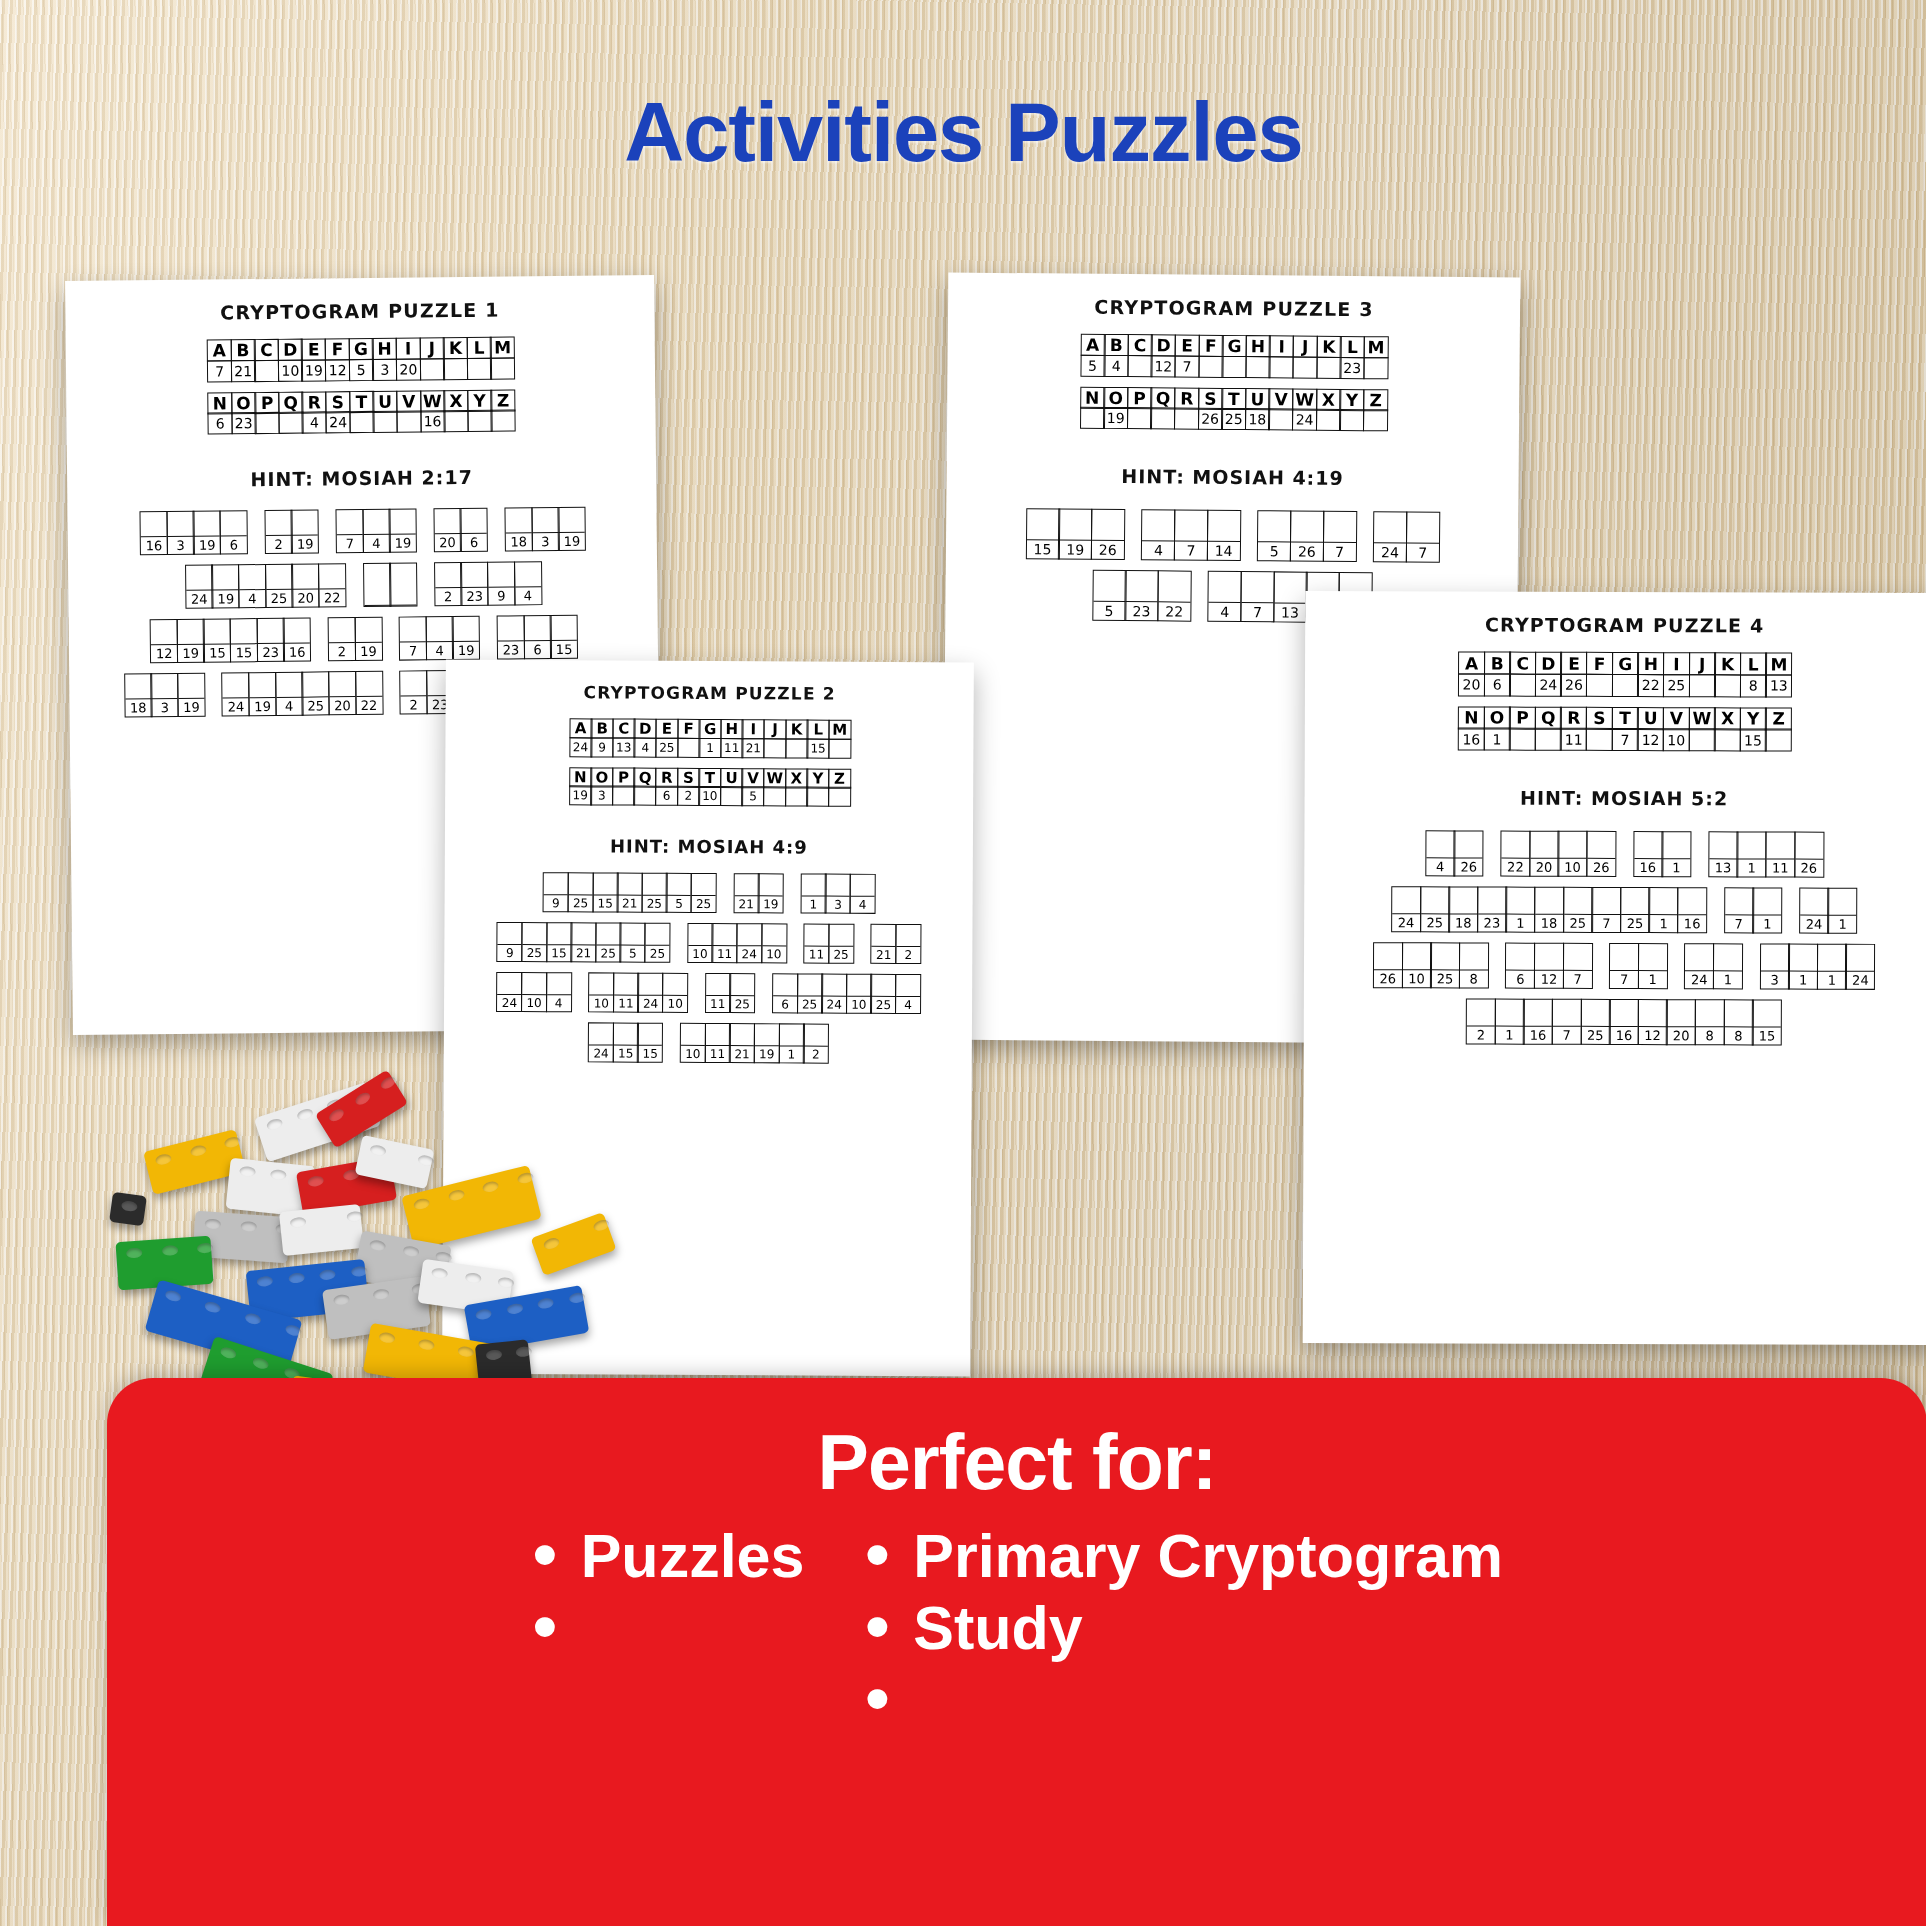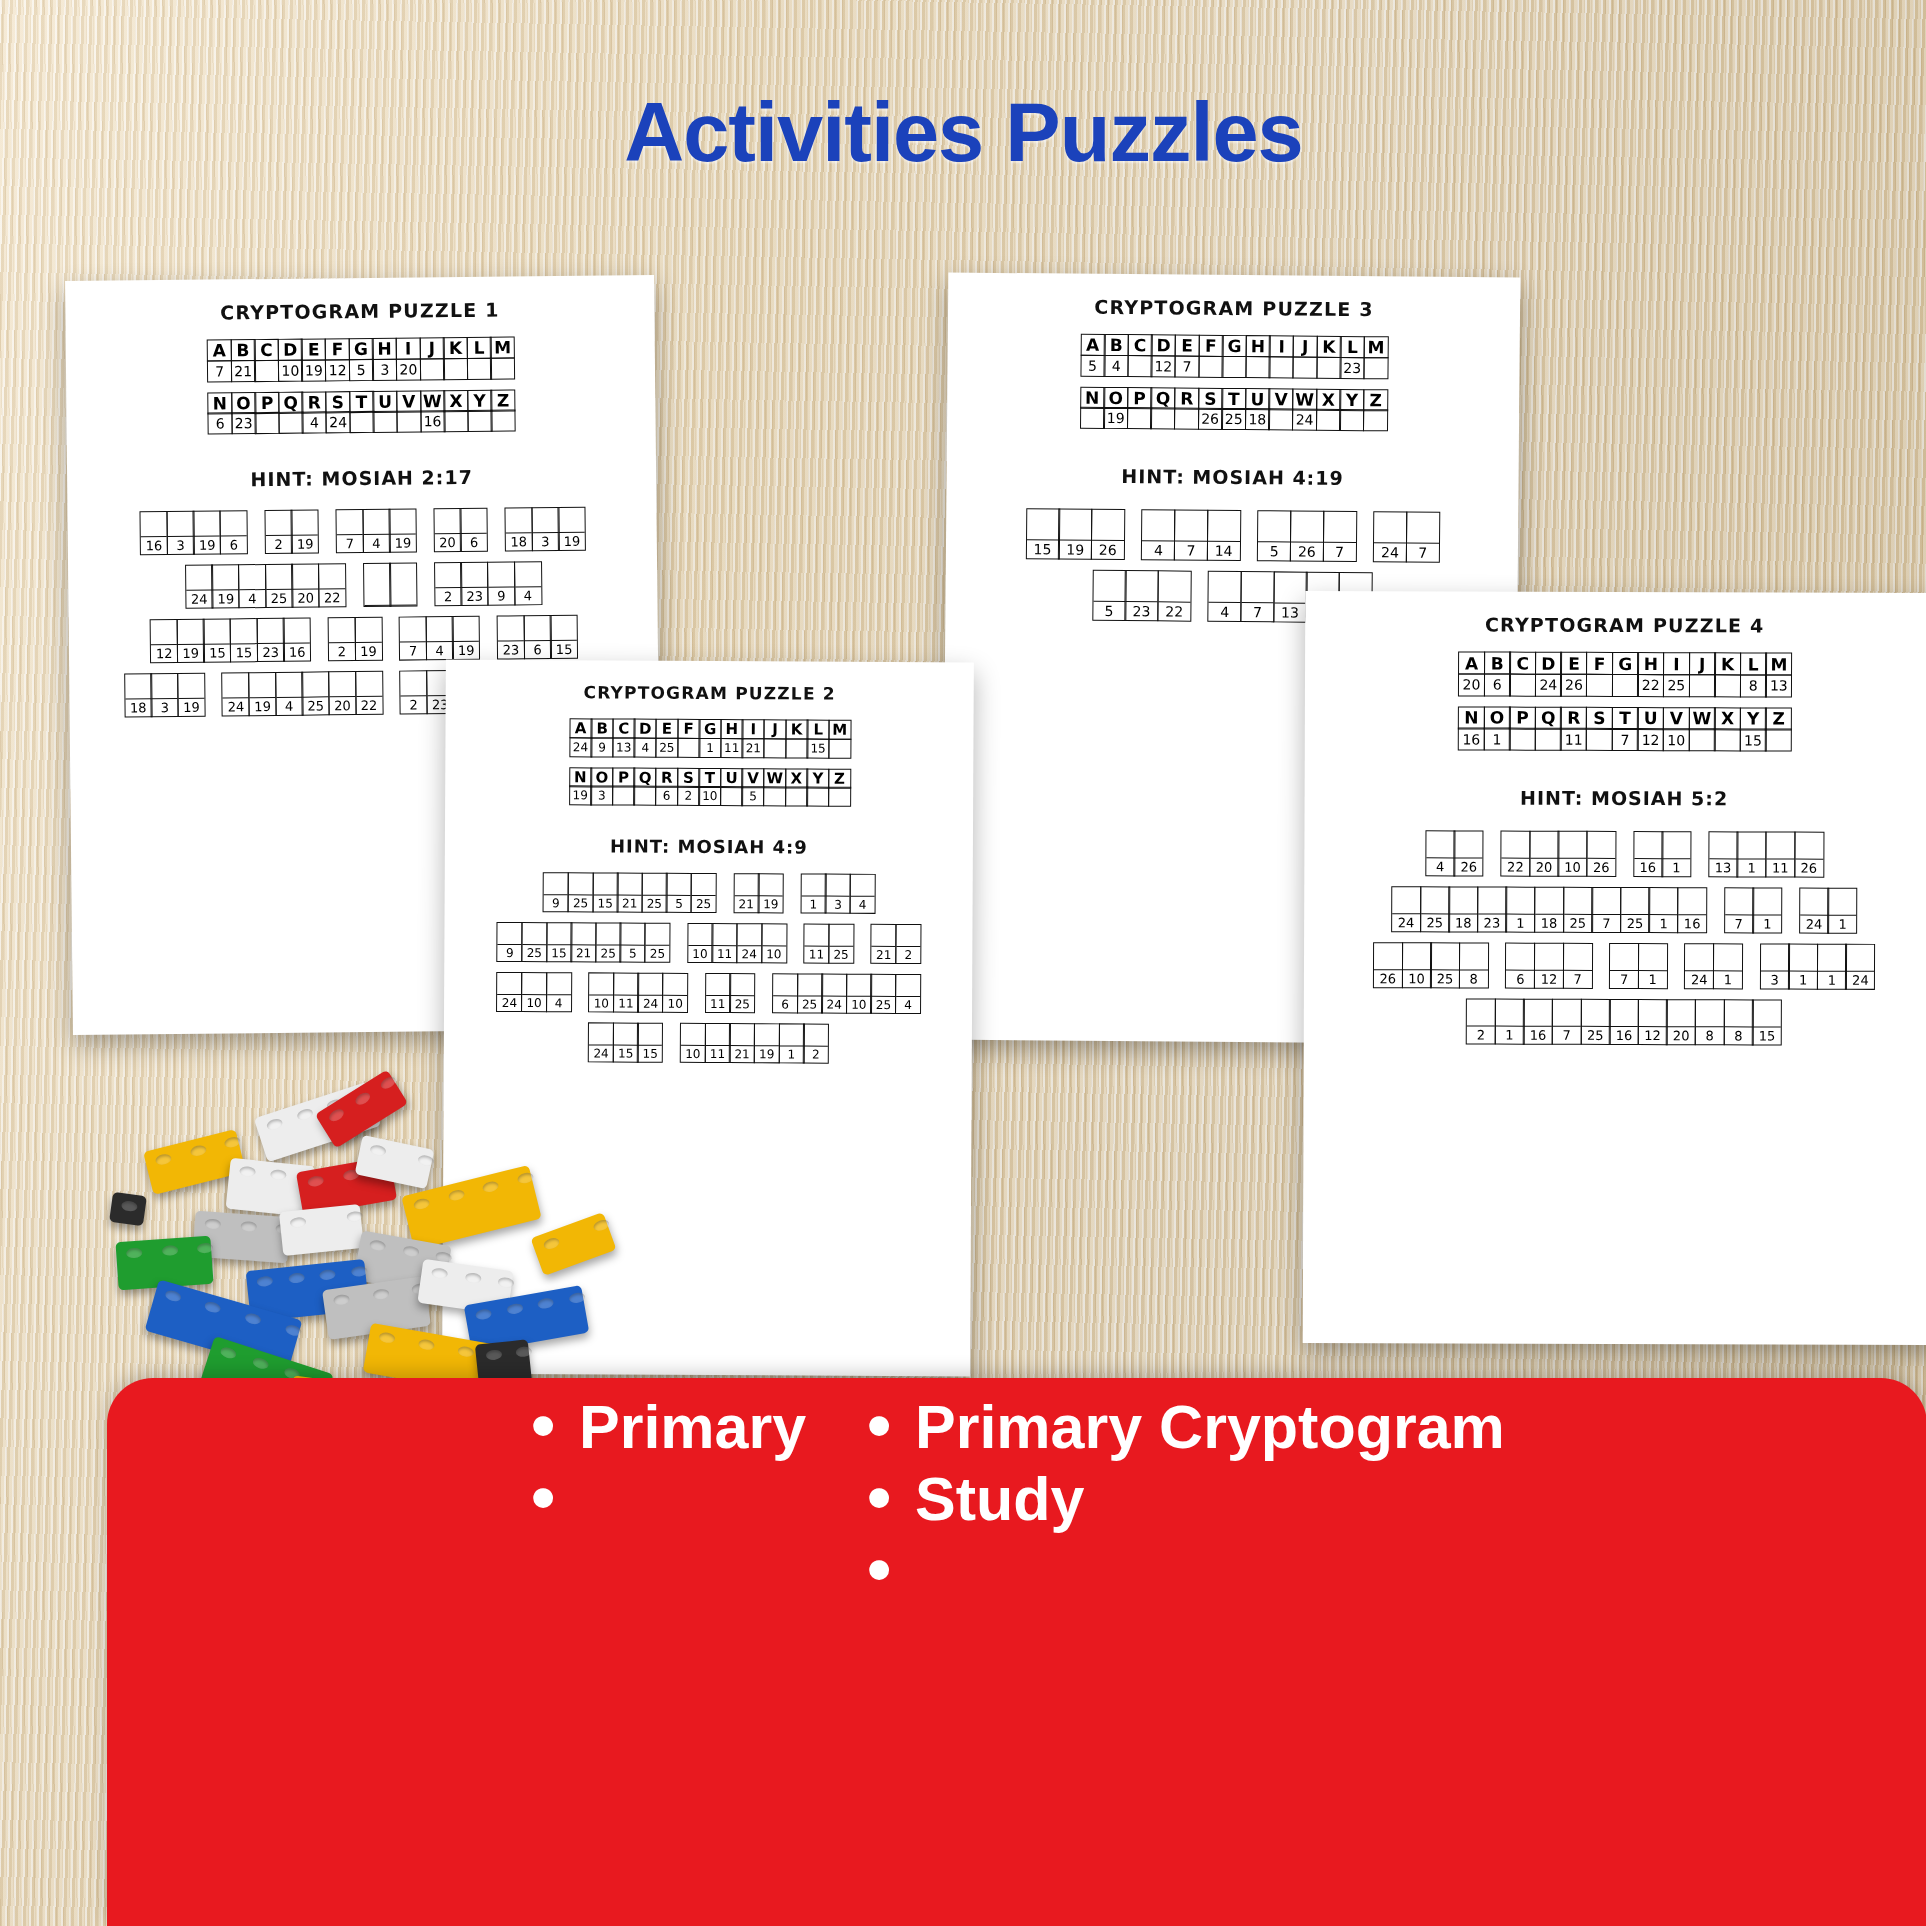--- a/index.html
+++ b/index.html
@@ -1142,25 +1142,26 @@
       <div class="stud" style="width: 16px; height: 10px; left: 81px; top: 7px;"></div>
     </div>
     <div class="brick" style="left: 59px; top: 315px; width: 91px; height: 46px; background: rgb(31, 157, 47); transform: rotate(22deg);">
       <div class="stud" style="width: 16px; height: 10px; left: 10px; top: 7px;"></div>
       <div class="stud" style="width: 16px; height: 10px; left: 44px; top: 7px;"></div>
       <div class="stud" style="width: 16px; height: 10px; left: 77px; top: 7px;"></div>
     </div>
   </div>
 
 <div class="panel">
+  <h2>Perfect for:</h2>
   <div class="cols">
     <div class="col">
       <div class="bullet">
         <span class="dot">●</span>
-        <span>Primary</span>
+        <span>Puzzles</span>
       </div>
       <div class="bullet">
         <span class="dot">●</span>
       </div>
     </div>
     <div class="col">
       <div class="bullet">
         <span class="dot">●</span>
         <span>Primary Cryptogram</span>
       </div>

